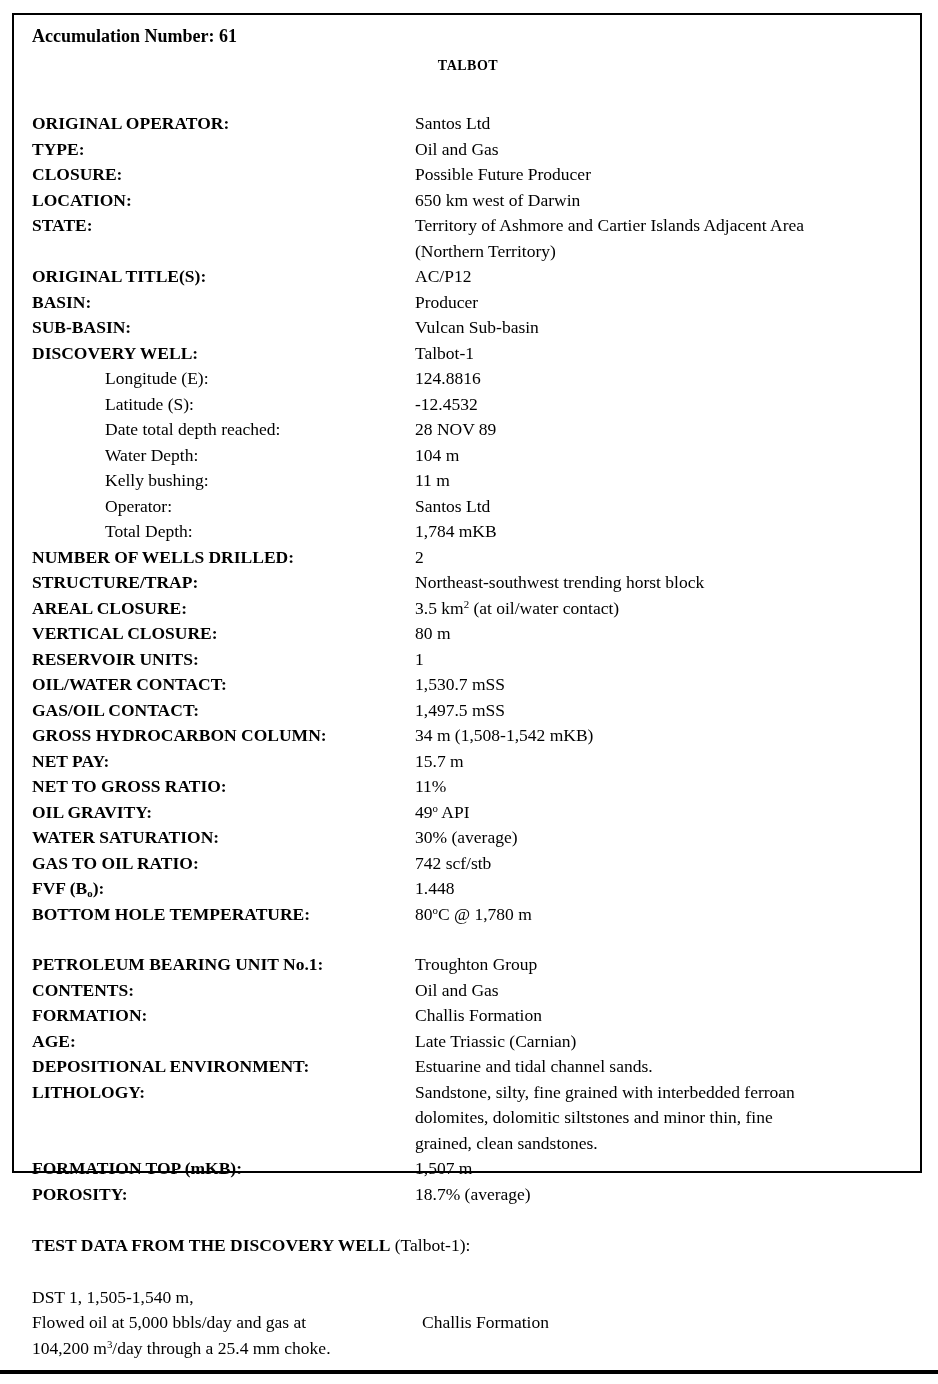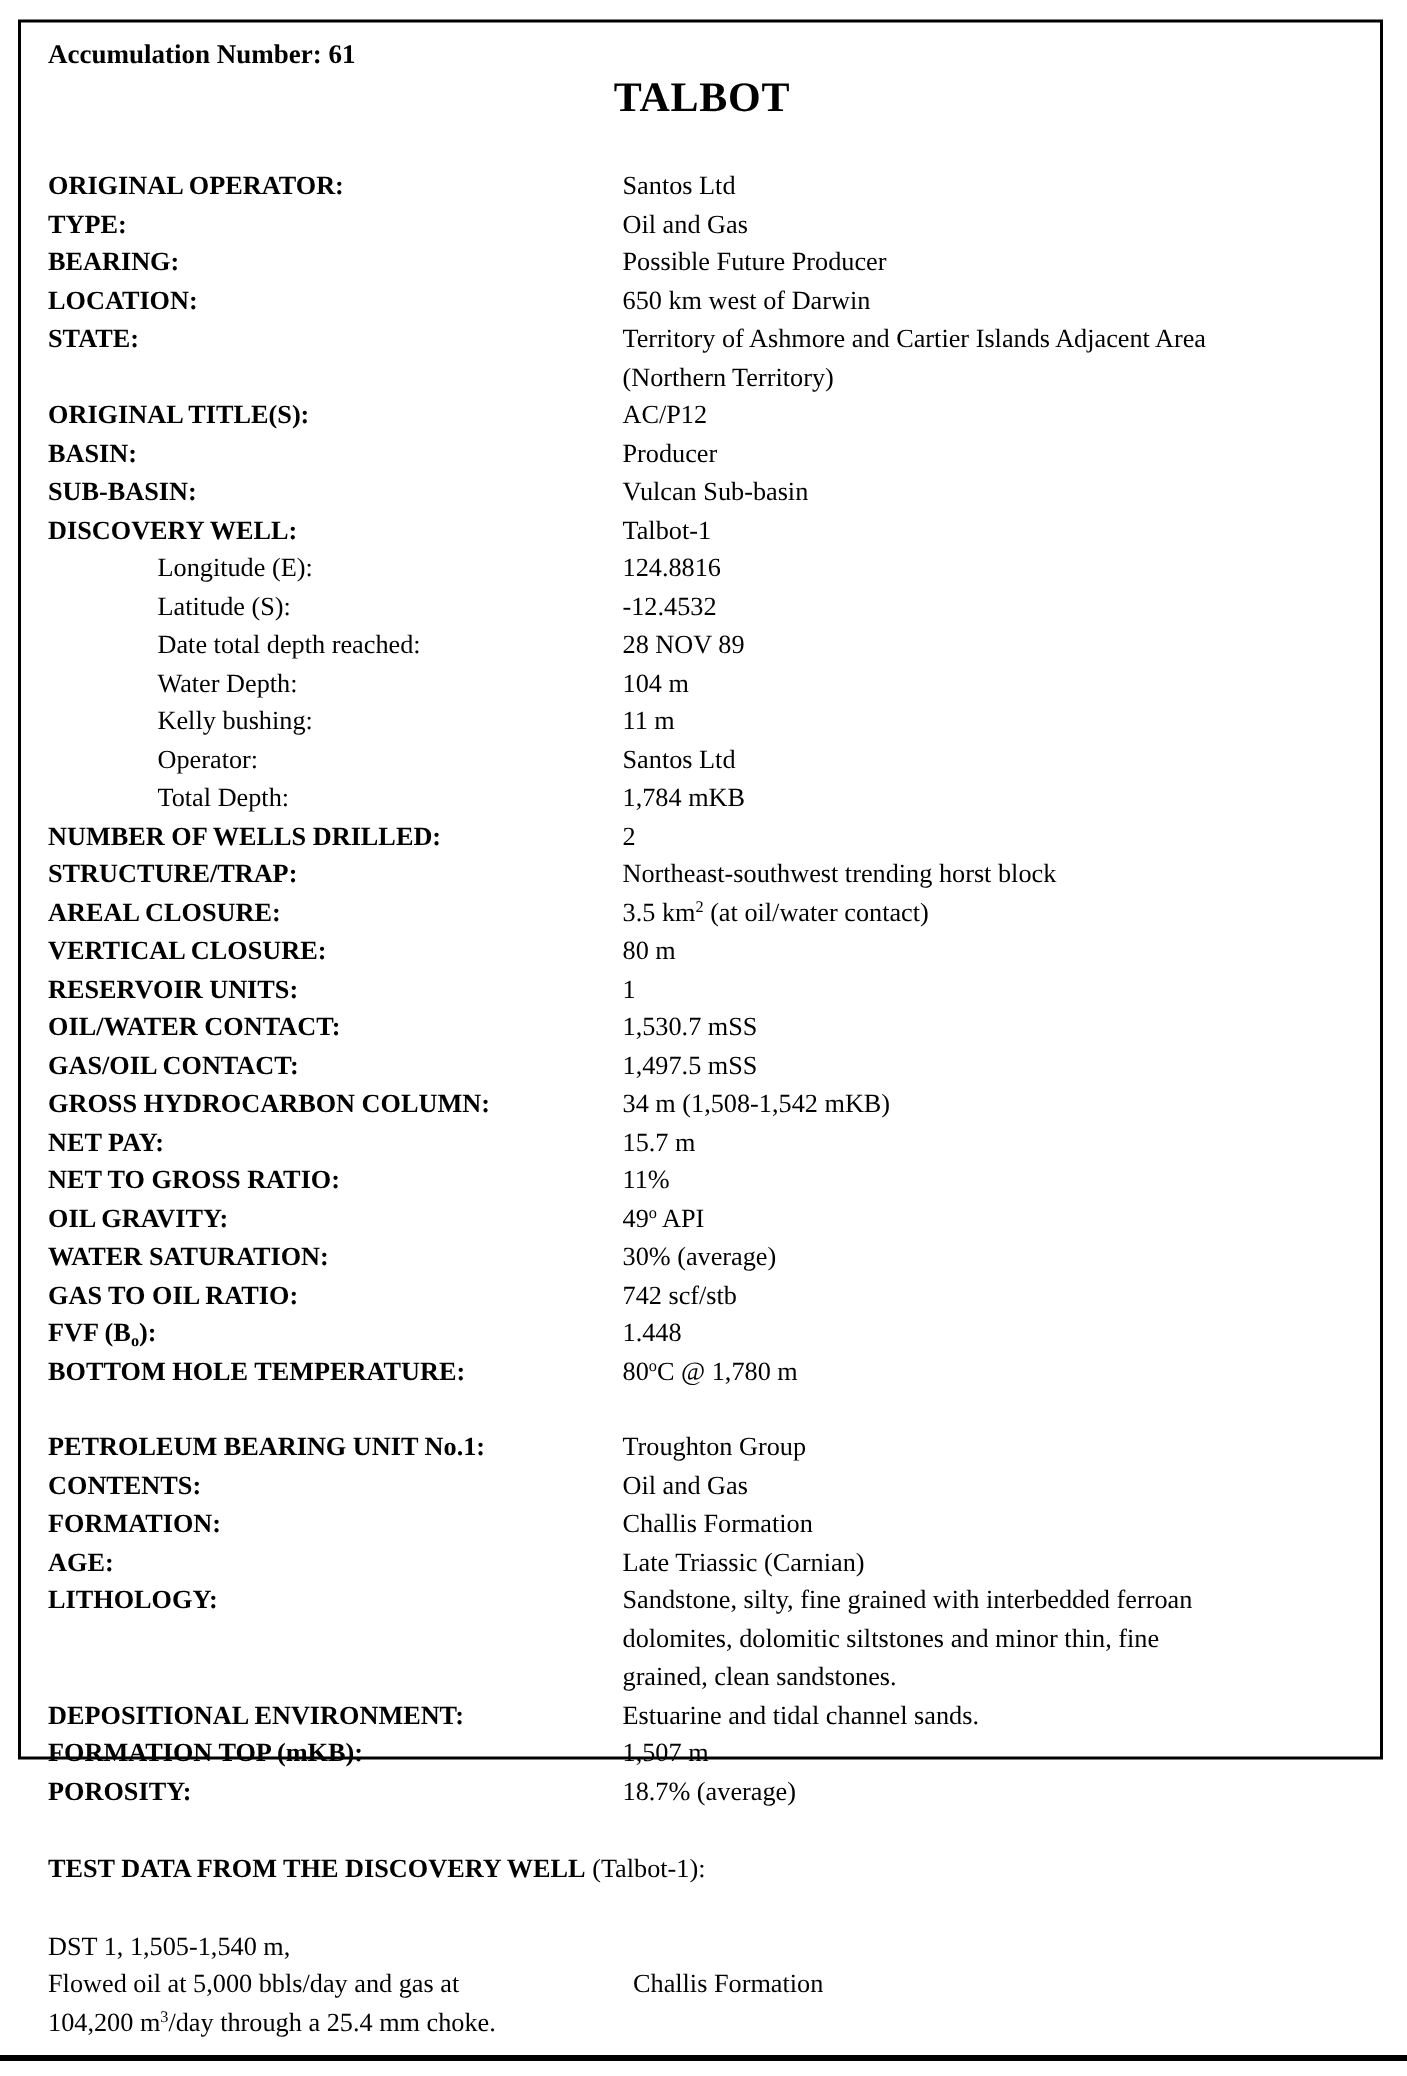--- a/index.html
+++ b/index.html
@@ -34,21 +34,21 @@
     background: #000000;
   }
   .accum {
     font-weight: bold;
     font-size: 18px;
     line-height: 26px;
   }
   .title {
     text-align: center;
     font-weight: bold;
-    font-size: 28px;
+    font-size: 14px;
     line-height: 30px;
     margin-top: 2px;
     margin-bottom: 30px;
     letter-spacing: 0.5px;
   }
   .fields {
     font-size: 17.5px;
     line-height: 25.5px;
   }
   .field-row {
@@ -116,21 +116,21 @@
   <div class="fields">
       <div class="field-row">
     <div class="field-label">ORIGINAL OPERATOR:</div>
     <div class="field-value">Santos Ltd</div>
   </div>
       <div class="field-row">
     <div class="field-label">TYPE:</div>
     <div class="field-value">Oil and Gas</div>
   </div>
       <div class="field-row">
-    <div class="field-label">BEARING:</div>
+    <div class="field-label">CLOSURE:</div>
     <div class="field-value">Possible Future Producer</div>
   </div>
       <div class="field-row">
     <div class="field-label">LOCATION:</div>
     <div class="field-value">650 km west of Darwin</div>
   </div>
       <div class="field-row">
     <div class="field-label">STATE:</div>
     <div class="field-value">Territory of Ashmore and Cartier Islands Adjacent Area<br>(Northern Territory)</div>
   </div>
@@ -248,26 +248,26 @@
   </div>
       <div class="field-row">
     <div class="field-label">FORMATION:</div>
     <div class="field-value">Challis Formation</div>
   </div>
       <div class="field-row">
     <div class="field-label">AGE:</div>
     <div class="field-value">Late Triassic (Carnian)</div>
   </div>
       <div class="field-row">
+    <div class="field-label">DEPOSITIONAL ENVIRONMENT:</div>
+    <div class="field-value">Estuarine and tidal channel sands.</div>
+  </div>
+      <div class="field-row">
     <div class="field-label">LITHOLOGY:</div>
     <div class="field-value">Sandstone, silty, fine grained with interbedded ferroan<br>dolomites, dolomitic siltstones and minor thin, fine<br>grained, clean sandstones.</div>
-  </div>
-      <div class="field-row">
-    <div class="field-label">DEPOSITIONAL ENVIRONMENT:</div>
-    <div class="field-value">Estuarine and tidal channel sands.</div>
   </div>
       <div class="field-row">
     <div class="field-label">FORMATION TOP (mKB):</div>
     <div class="field-value">1,507 m</div>
   </div>
       <div class="field-row">
     <div class="field-label">POROSITY:</div>
     <div class="field-value">18.7% (average)</div>
   </div>
     </div>

